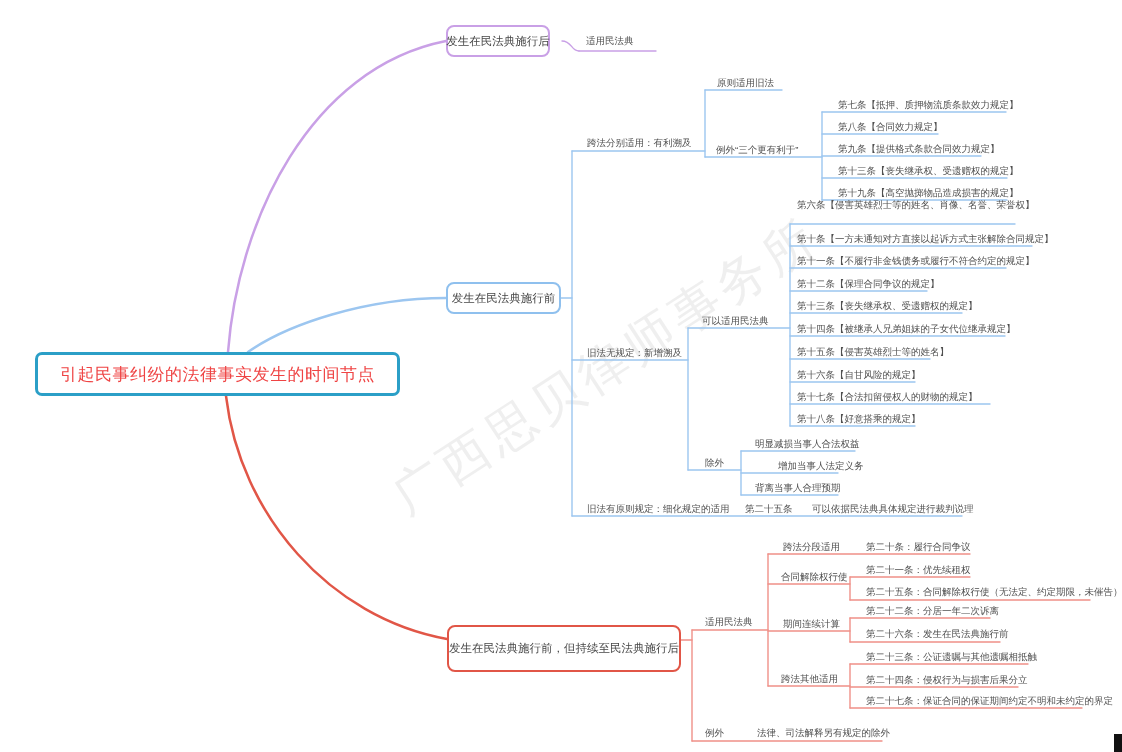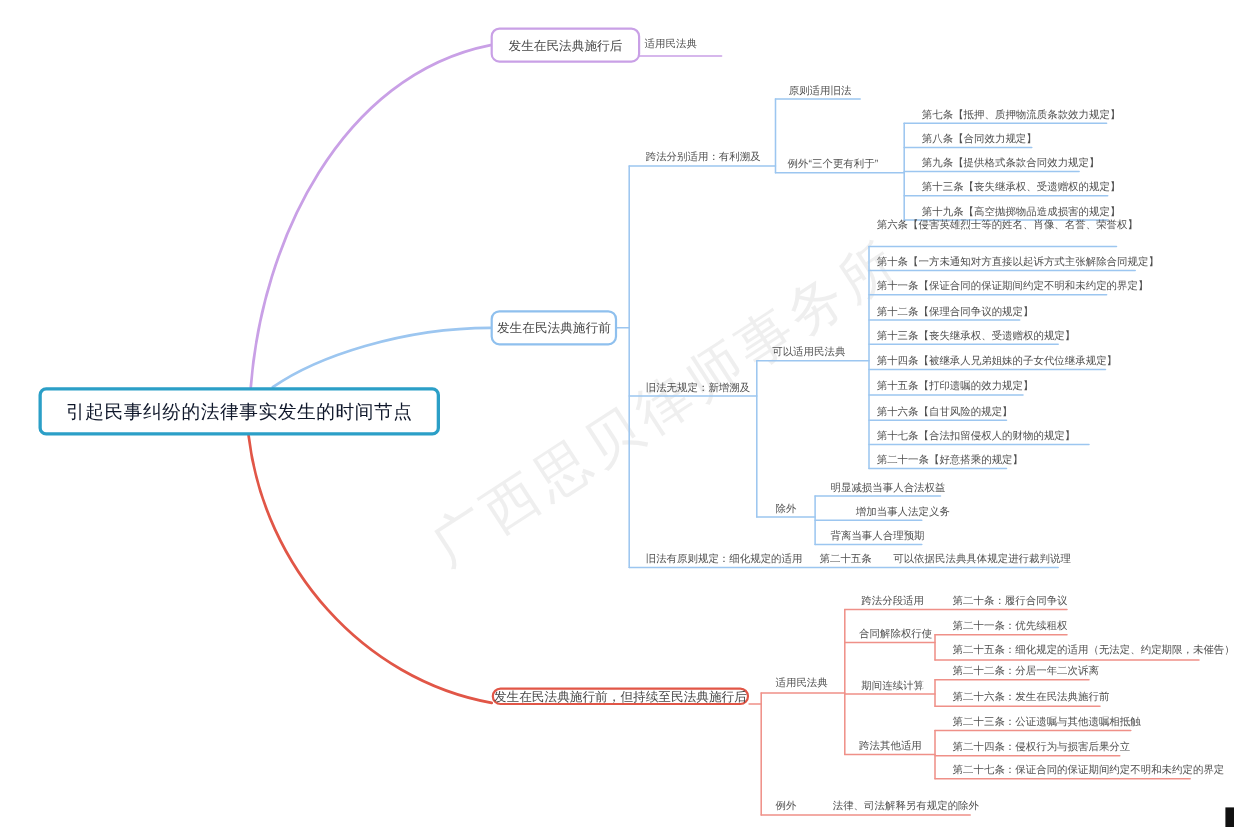--- a/index.html
+++ b/index.html
@@ -29,25 +29,25 @@
   .r{stroke:var(--red_light);}
   .rs{stroke:var(--red_strong);}
   .box{
     position:absolute;z-index:2;background:#fff;display:flex;
     align-items:center;justify-content:center;white-space:nowrap;
     color:#474747;box-sizing:border-box;
   }
   .root-box{
     left:35px;top:352px;width:365px;height:44px;
     border:3px solid var(--root_border);border-radius:7px;
-    font-size:17px;color:#0f172a;letter-spacing:0.5px;
+    font-size:17px;color:#ef4444;letter-spacing:0.5px;
   }
-  .t1{left:446px;top:25px;width:136px;height:32px;border:2px solid var(--purple);border-radius:8px;font-size:11.5px;}
+  .t1{left:446px;top:25px;width:104px;height:32px;border:2px solid var(--purple);border-radius:8px;font-size:11.5px;}
   .t2{left:446px;top:282px;width:115px;height:32px;border:2px solid var(--blue_box);border-radius:8px;font-size:11.5px;}
-  .t3{left:447px;top:625px;width:234px;height:16px;border:2px solid var(--red_strong);border-radius:8px;font-size:11.5px;}
+  .t3{left:447px;top:625px;width:234px;height:47px;border:2px solid var(--red_strong);border-radius:8px;font-size:11.5px;}
   .leaf{
     position:absolute;z-index:2;font-size:9.5px;line-height:13px;height:13px;
     white-space:nowrap;color:var(--text);
   }
   .artifact{position:absolute;left:1114px;top:734px;width:8px;height:18px;background:#111;z-index:3;}
 </style>
 </head>
 <body>
 
 <div class="stage">
@@ -129,47 +129,47 @@
   <div class="leaf" style="left:838px;top:98px">第七条【抵押、质押物流质条款效力规定】</div>
   <div class="leaf" style="left:838px;top:120px">第八条【合同效力规定】</div>
   <div class="leaf" style="left:838px;top:142px">第九条【提供格式条款合同效力规定】</div>
   <div class="leaf" style="left:838px;top:164px">第十三条【丧失继承权、受遗赠权的规定】</div>
   <div class="leaf" style="left:838px;top:186px">第十九条【高空抛掷物品造成损害的规定】</div>
 
   <div class="leaf" style="left:587px;top:346px">旧法无规定：新增溯及</div>
   <div class="leaf" style="left:702px;top:314px">可以适用民法典</div>
   <div class="leaf" style="left:797px;top:198px">第六条【侵害英雄烈士等的姓名、肖像、名誉、荣誉权】</div>
   <div class="leaf" style="left:797px;top:232px">第十条【一方未通知对方直接以起诉方式主张解除合同规定】</div>
-  <div class="leaf" style="left:797px;top:254px">第十一条【保证合同的保证期间约定不明和未约定的界定】</div>
+  <div class="leaf" style="left:797px;top:254px">第十一条【不履行非金钱债务或履行不符合约定的规定】</div>
   <div class="leaf" style="left:797px;top:277px">第十二条【保理合同争议的规定】</div>
   <div class="leaf" style="left:797px;top:299px">第十三条【丧失继承权、受遗赠权的规定】</div>
   <div class="leaf" style="left:797px;top:322px">第十四条【被继承人兄弟姐妹的子女代位继承规定】</div>
-  <div class="leaf" style="left:797px;top:345px">第十五条【打印遗嘱的效力规定】</div>
+  <div class="leaf" style="left:797px;top:345px">第十五条【侵害英雄烈士等的姓名】</div>
   <div class="leaf" style="left:797px;top:368px">第十六条【自甘风险的规定】</div>
   <div class="leaf" style="left:797px;top:390px">第十七条【合法扣留侵权人的财物的规定】</div>
-  <div class="leaf" style="left:797px;top:412px">第二十一条【好意搭乘的规定】</div>
+  <div class="leaf" style="left:797px;top:412px">第十八条【好意搭乘的规定】</div>
 
   <div class="leaf" style="left:705px;top:456px">除外</div>
   <div class="leaf" style="left:755px;top:437px">明显减损当事人合法权益</div>
   <div class="leaf" style="left:778px;top:459px">增加当事人法定义务</div>
   <div class="leaf" style="left:755px;top:481px">背离当事人合理预期</div>
 
   <div class="leaf" style="left:587px;top:502px">旧法有原则规定：细化规定的适用</div>
   <div class="leaf" style="left:745px;top:502px">第二十五条</div>
   <div class="leaf" style="left:812px;top:502px">可以依据民法典具体规定进行裁判说理</div>
 
   <div class="box t3">发生在民法典施行前，但持续至民法典施行后</div>
   <div class="leaf" style="left:705px;top:615px">适用民法典</div>
 
   <div class="leaf" style="left:783px;top:540px">跨法分段适用</div>
   <div class="leaf" style="left:866px;top:540px">第二十条：履行合同争议</div>
 
   <div class="leaf" style="left:781px;top:570px">合同解除权行使</div>
   <div class="leaf" style="left:866px;top:563px">第二十一条：优先续租权</div>
-  <div class="leaf" style="left:866px;top:585px">第二十五条：细化规定的适用（无法定、约定期限，未催告）</div>
+  <div class="leaf" style="left:866px;top:585px">第二十五条：合同解除权行使（无法定、约定期限，未催告）</div>
 
   <div class="leaf" style="left:783px;top:617px">期间连续计算</div>
   <div class="leaf" style="left:866px;top:604px">第二十二条：分居一年二次诉离</div>
   <div class="leaf" style="left:866px;top:627px">第二十六条：发生在民法典施行前</div>
 
   <div class="leaf" style="left:781px;top:672px">跨法其他适用</div>
   <div class="leaf" style="left:866px;top:650px">第二十三条：公证遗嘱与其他遗嘱相抵触</div>
   <div class="leaf" style="left:866px;top:673px">第二十四条：侵权行为与损害后果分立</div>
   <div class="leaf" style="left:866px;top:694px">第二十七条：保证合同的保证期间约定不明和未约定的界定</div>
 

